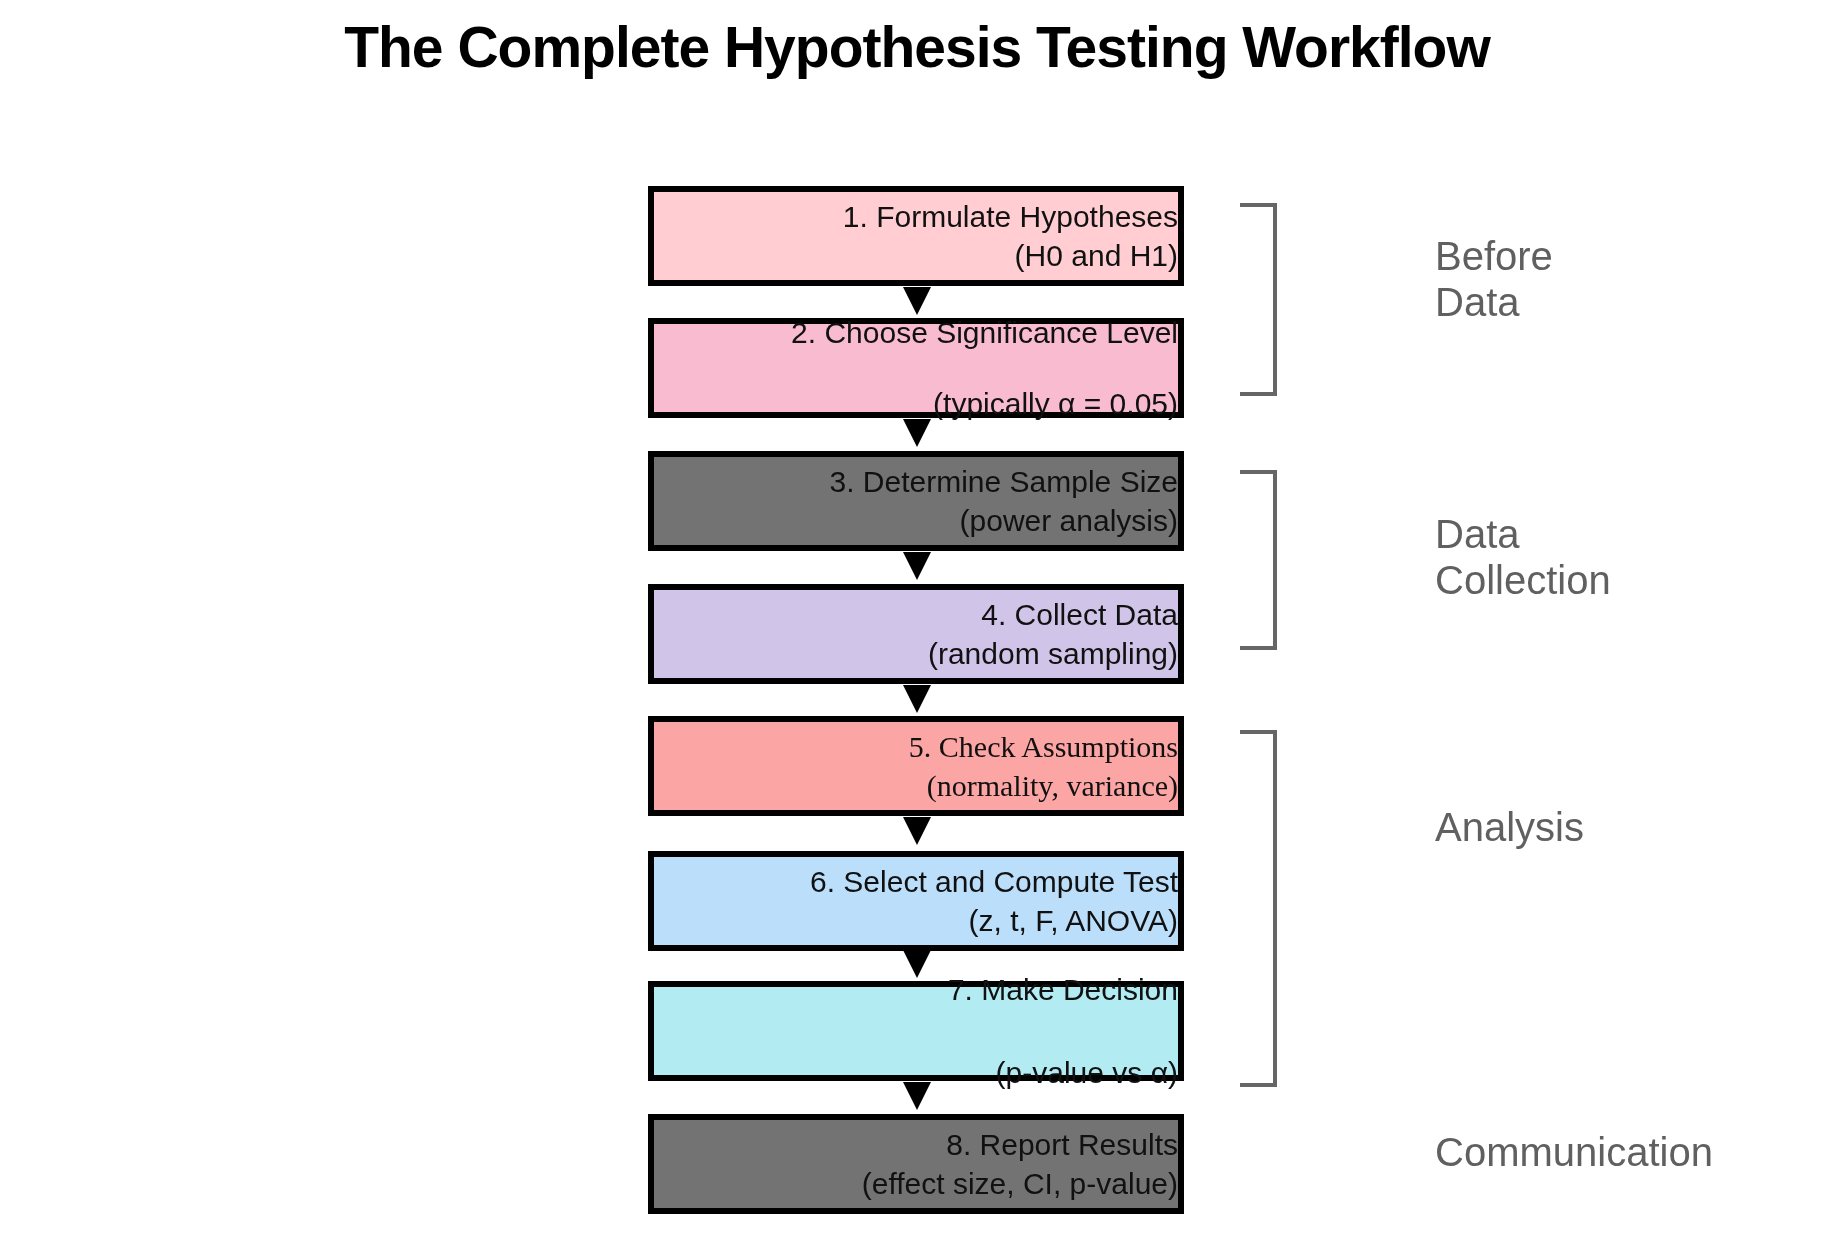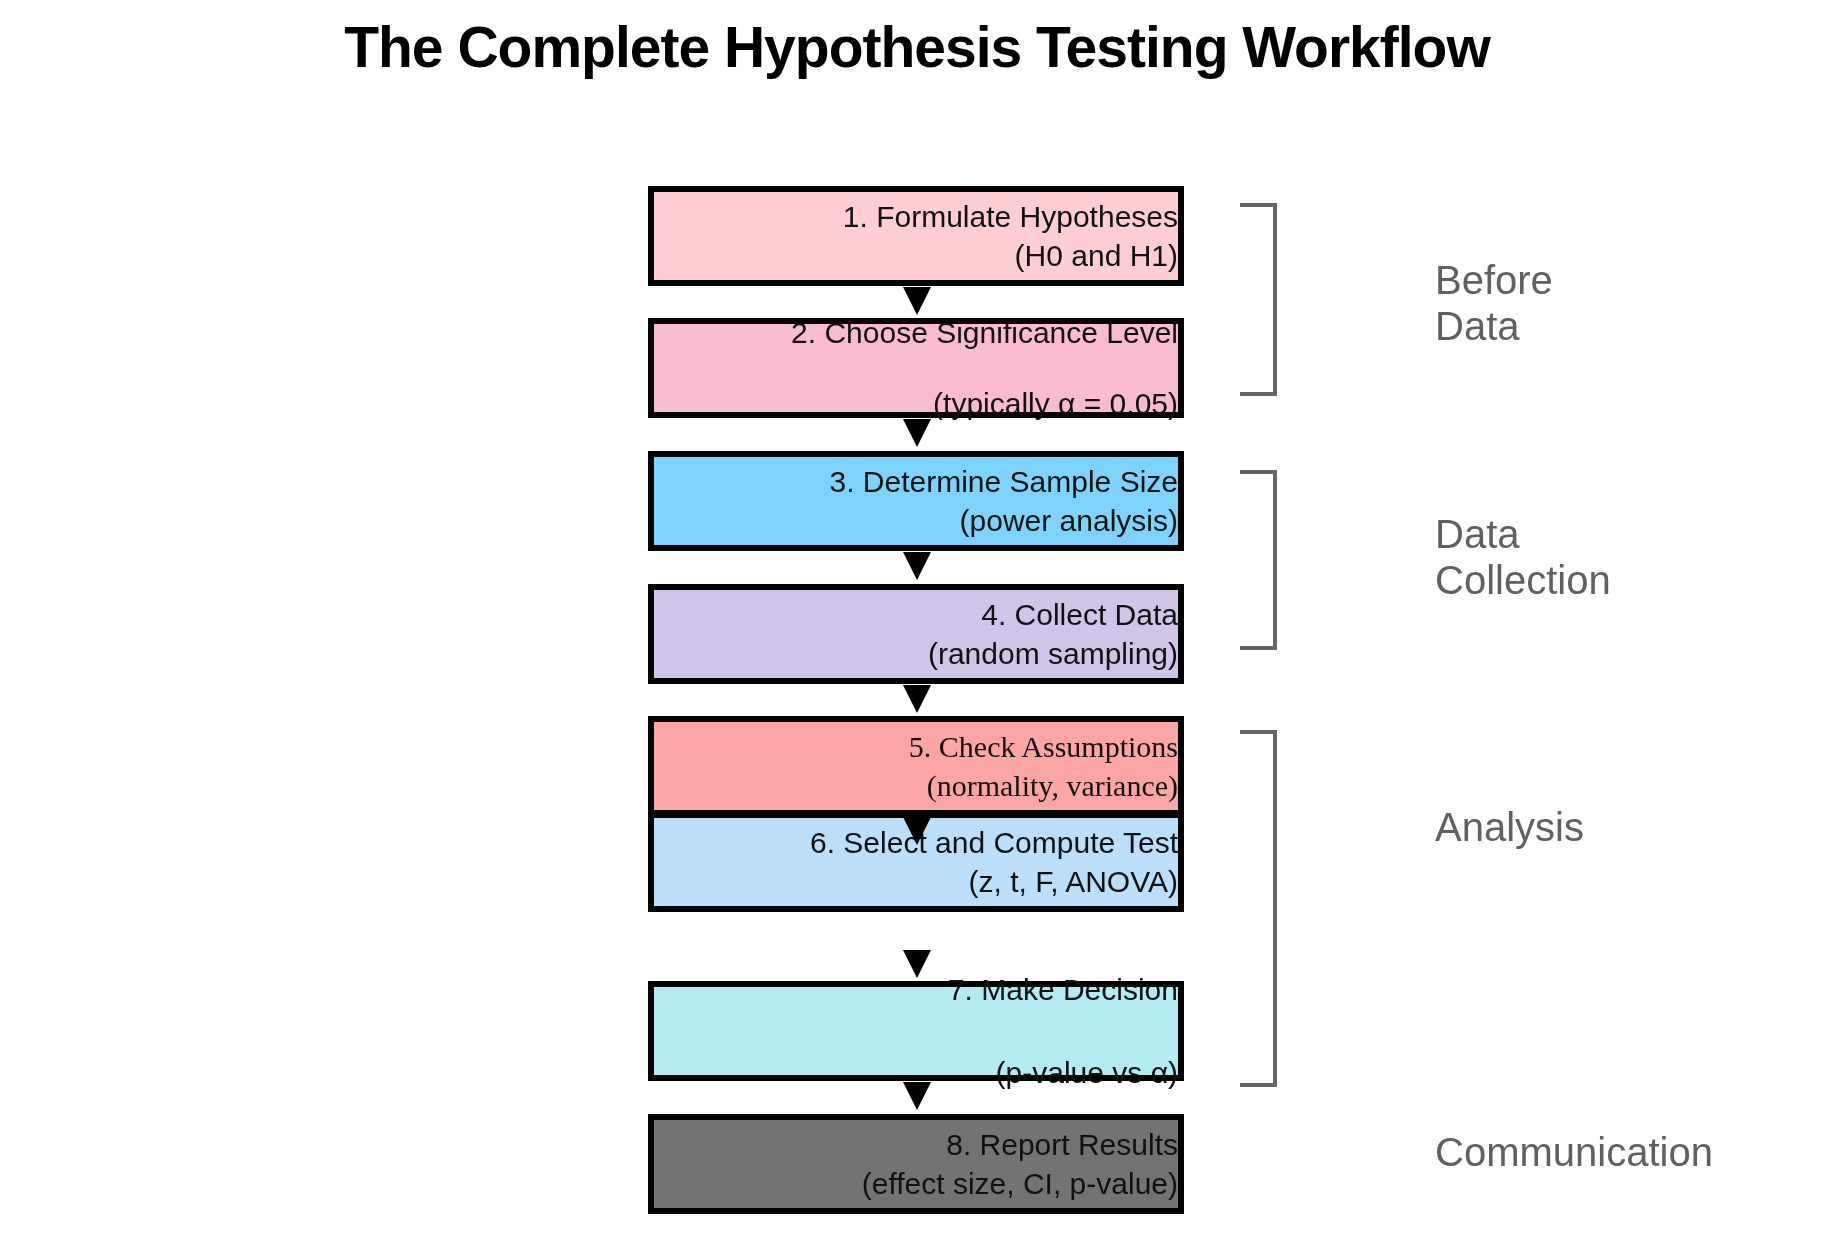--- a/index.html
+++ b/index.html
@@ -24,21 +24,21 @@
     left:648px;width:536px;height:100px;
     box-sizing:border-box;
     border:6px solid #000;
     display:flex;flex-direction:column;
     align-items:flex-end;justify-content:center;
     text-align:center;
     color:#111;
     font-size:30px;line-height:39px;
   }
   .s0{top:186px}.s1{top:318px}.s2{top:451px}.s3{top:584px}
-  .s4{top:716px}.s5{top:812px}.s6{top:981px}.s7{top:1114px}
+  .s4{top:716px}.s5{top:851px}.s6{top:981px}.s7{top:1114px}
   .arrow{
     position:absolute;
     left:903px;
     width:0;height:0;
     border-left:14px solid transparent;
     border-right:14px solid transparent;
     border-top:28px solid #000;
   }
   .a0{top:287px}.a1{top:419px}.a2{top:552px}.a3{top:685px}
   .a4{top:817px}.a5{top:950px}.a6{top:1082px}
@@ -53,38 +53,38 @@
   .b0{top:203px;height:193px}
   .b1{top:470px;height:180px}
   .b2{top:730px;height:357px}
   .phase-label{
     position:absolute;
     left:1435px;
     font-size:40px;line-height:46px;
     color:#606060;
     white-space:pre-line;
   }
-  .l0{top:257px}.l1{top:511px}.l2{top:804px}.l3{top:1129px}
+  .l0{top:233px}.l1{top:511px}.l2{top:804px}.l3{top:1129px}
 </style>
 </head>
 <body>
 
 <div class="canvas">
 
   <div class="title">The Complete Hypothesis Testing Workflow</div>
 
   <div class="step s0" style="background: rgb(255, 205, 210);">
     <span>1. Formulate Hypotheses</span>
     <span>(H0 and H1)</span>
   </div>
   <div class="step s1" style="background: rgb(248, 187, 208); gap: 32px;">
     <span>2. Choose Significance Level</span>
     <span>(typically α = 0.05)</span>
   </div>
-  <div class="step s2" style="background: #7dd3fc;">
+  <div class="step s2" style="background: #737373;">
     <span>3. Determine Sample Size</span>
     <span>(power analysis)</span>
   </div>
   <div class="step s3" style="background: rgb(209, 196, 233);">
     <span>4. Collect Data</span>
     <span>(random sampling)</span>
   </div>
   <div class="step s4" style="background: #fca5a5; font-family: Liberation Serif, serif;">
     <span>5. Check Assumptions</span>
     <span>(normality, variance)</span>

